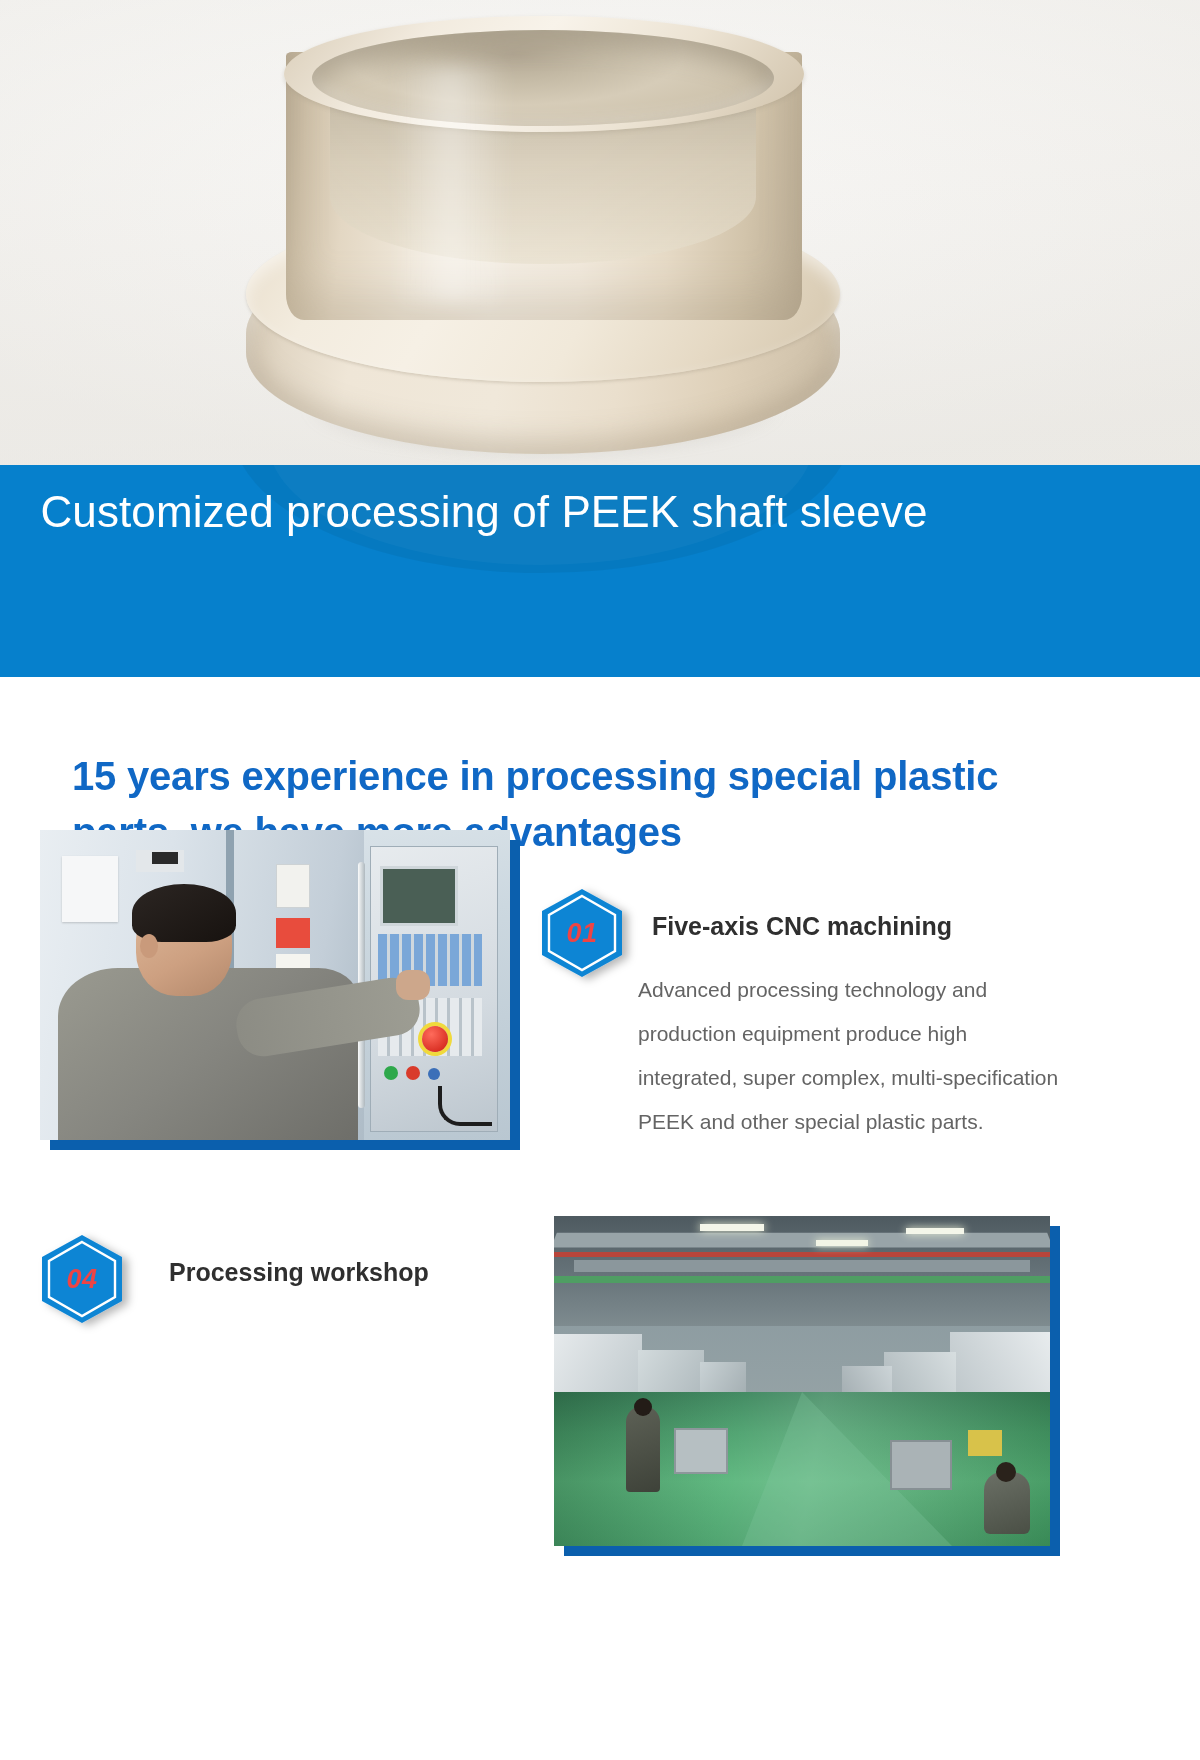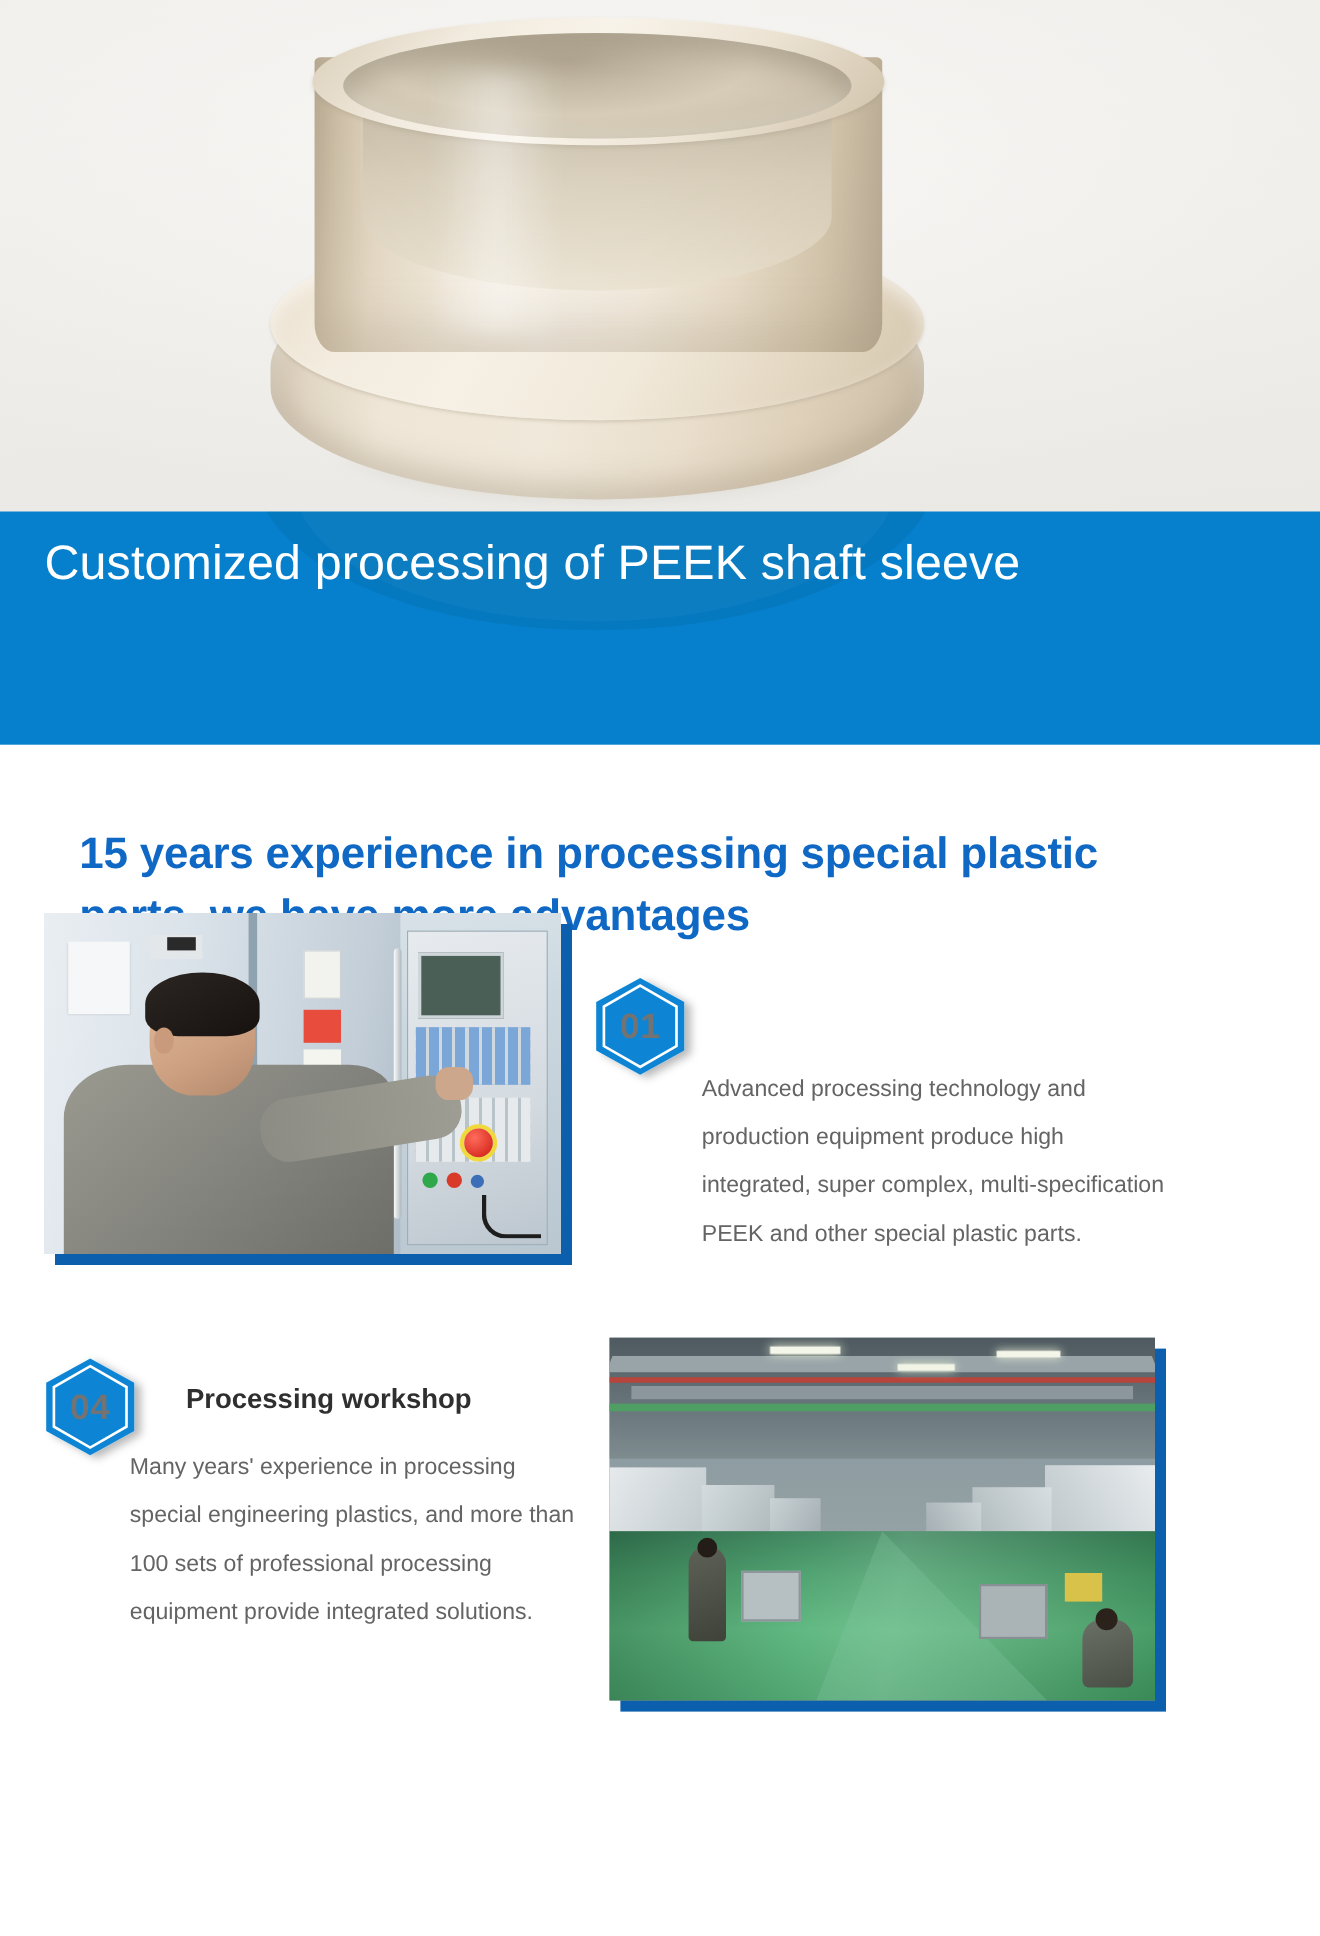--- a/index.html
+++ b/index.html
@@ -271,24 +271,25 @@
   .p2-yellowbox { position:absolute; left:414px; top:214px; width:34px; height:26px; background:#d8c24a; }
 
   
   .hexwrap { position: absolute; width: 84px; height: 90px; }
   .hexsvg { display:block; width:84px; height:90px; overflow: visible; }
   .hexnum {
     position: absolute;
     left: 0; top: 0;
     width: 84px; height: 90px;
     display: flex; align-items: center; justify-content: center;
-    color: #737373;
-    font-size: 32px;
+    color: #ef4444;
+    font-size: 27px;
     font-weight: bold;
     letter-spacing: 0.5px;
+    font-style: italic;
   }
 
   .feat-title {
     position: absolute;
     color: #2f2f2f;
     font-size: 25px;
     font-weight: bold;
     white-space: nowrap;
   }
   .feat-body {
@@ -363,37 +364,37 @@
         <filter id="hexshadow1" x="-40%" y="-40%" width="200%" height="200%">
           <feDropShadow dx="6" dy="3" stdDeviation="4" flood-color="#000000" flood-opacity="0.28"></feDropShadow>
         </filter>
       </defs>
       <polygon points="42,1 82,23 82,67 42,89 2,67 2,23" fill="#0E85D4" filter="url(#hexshadow1)"></polygon>
       <polygon points="42,8 75,27 75,63 42,82 9,63 9,27" fill="none" stroke="#FFFFFF" stroke-width="2.4"></polygon>
     </svg>
     <div class="hexnum">01</div>
   </div>
 
+  <div class="feat-title" style="left:652px; top:912px;">Five-axis CNC machining</div>
   <div class="feat-body" style="left:638px; top:968px; width:432px;">Advanced processing technology and production equipment produce high integrated, super complex, multi-specification PEEK and other special plastic parts.</div>
 
   <div class="hexwrap" style="left:40px; top:1234px;">
     <svg class="hexsvg" viewBox="0 0 84 90">
       <defs>
         <filter id="hexshadow2" x="-40%" y="-40%" width="200%" height="200%">
           <feDropShadow dx="6" dy="3" stdDeviation="4" flood-color="#000000" flood-opacity="0.28"></feDropShadow>
         </filter>
       </defs>
       <polygon points="42,1 82,23 82,67 42,89 2,67 2,23" fill="#0E85D4" filter="url(#hexshadow2)"></polygon>
       <polygon points="42,8 75,27 75,63 42,82 9,63 9,27" fill="none" stroke="#FFFFFF" stroke-width="2.4"></polygon>
     </svg>
     <div class="hexnum">04</div>
   </div>
 
   <div class="feat-title" style="left:169px; top:1258px;">Processing workshop</div>
-  <div class="feat-body" style="left:118px; top:1312px; width:404px;">Many years' experience in processing special engineering plastics, and more than 100 sets of professional processing equipment provide integrated solutions.</div>
 
   <div class="photo-frame p2">
     <div class="photo-accent"></div>
     <div class="photo">
       <div class="p2-ceiling"></div>
       <div class="p2-duct1"></div>
       <div class="p2-duct2"></div>
       <div class="p2-redpipe"></div>
       <div class="p2-greenpipe"></div>
       <div class="p2-light1"></div>

